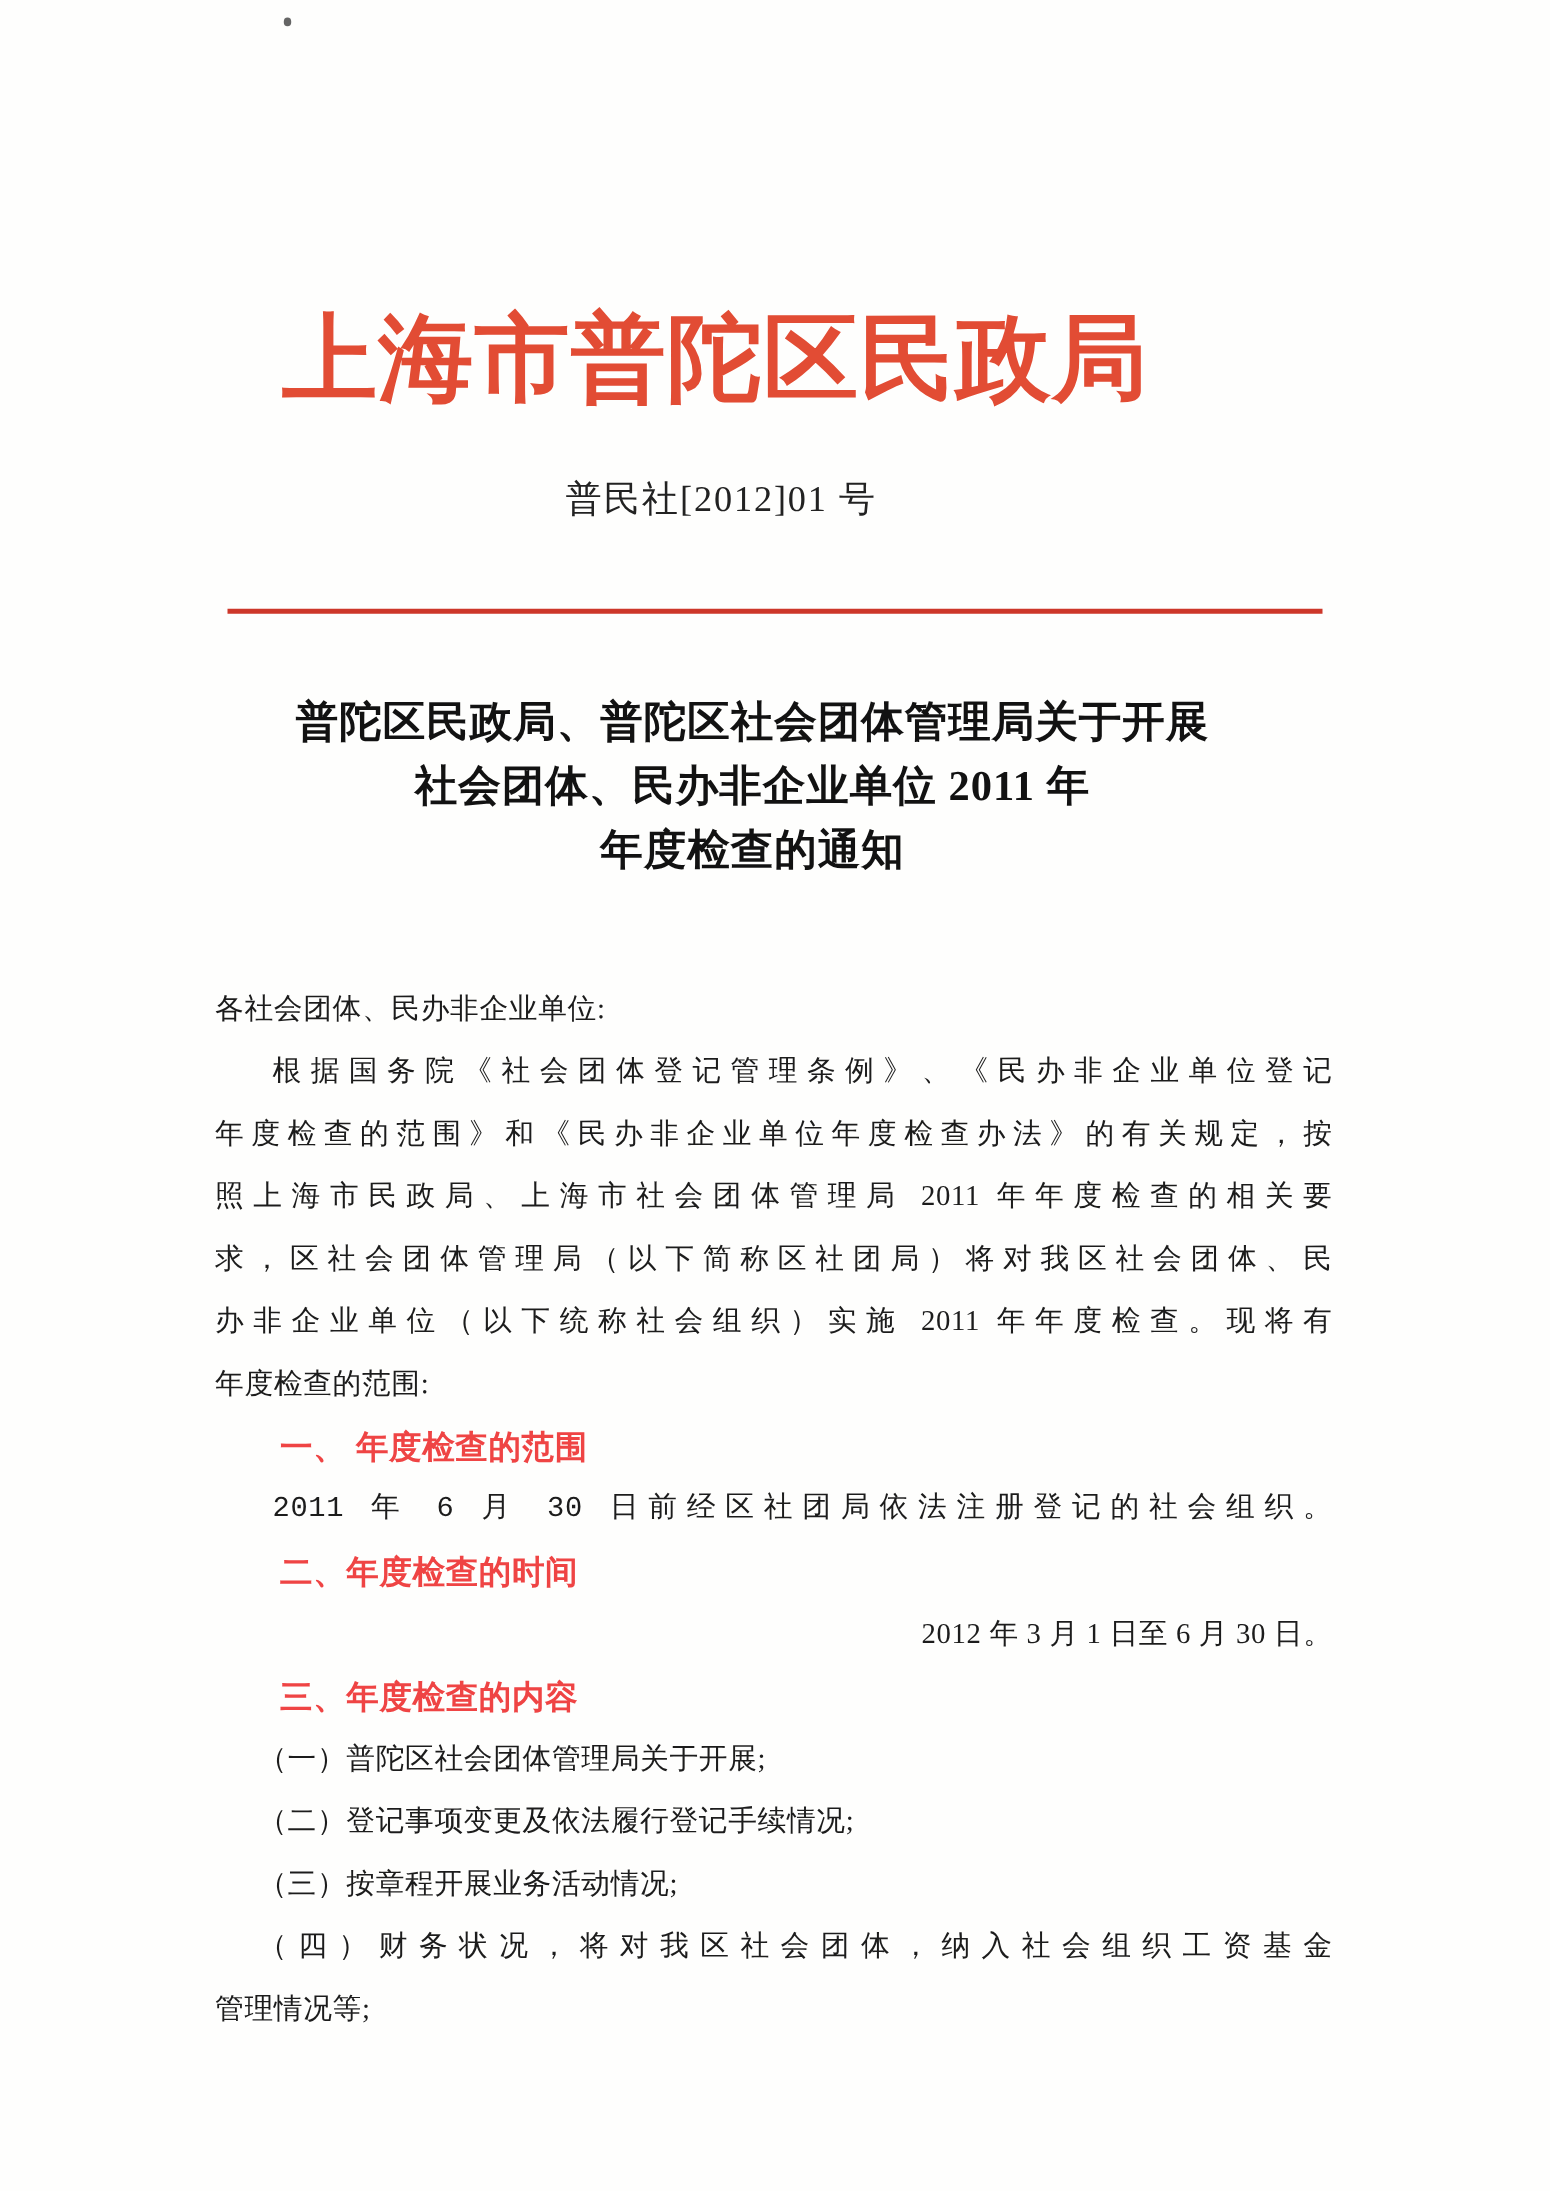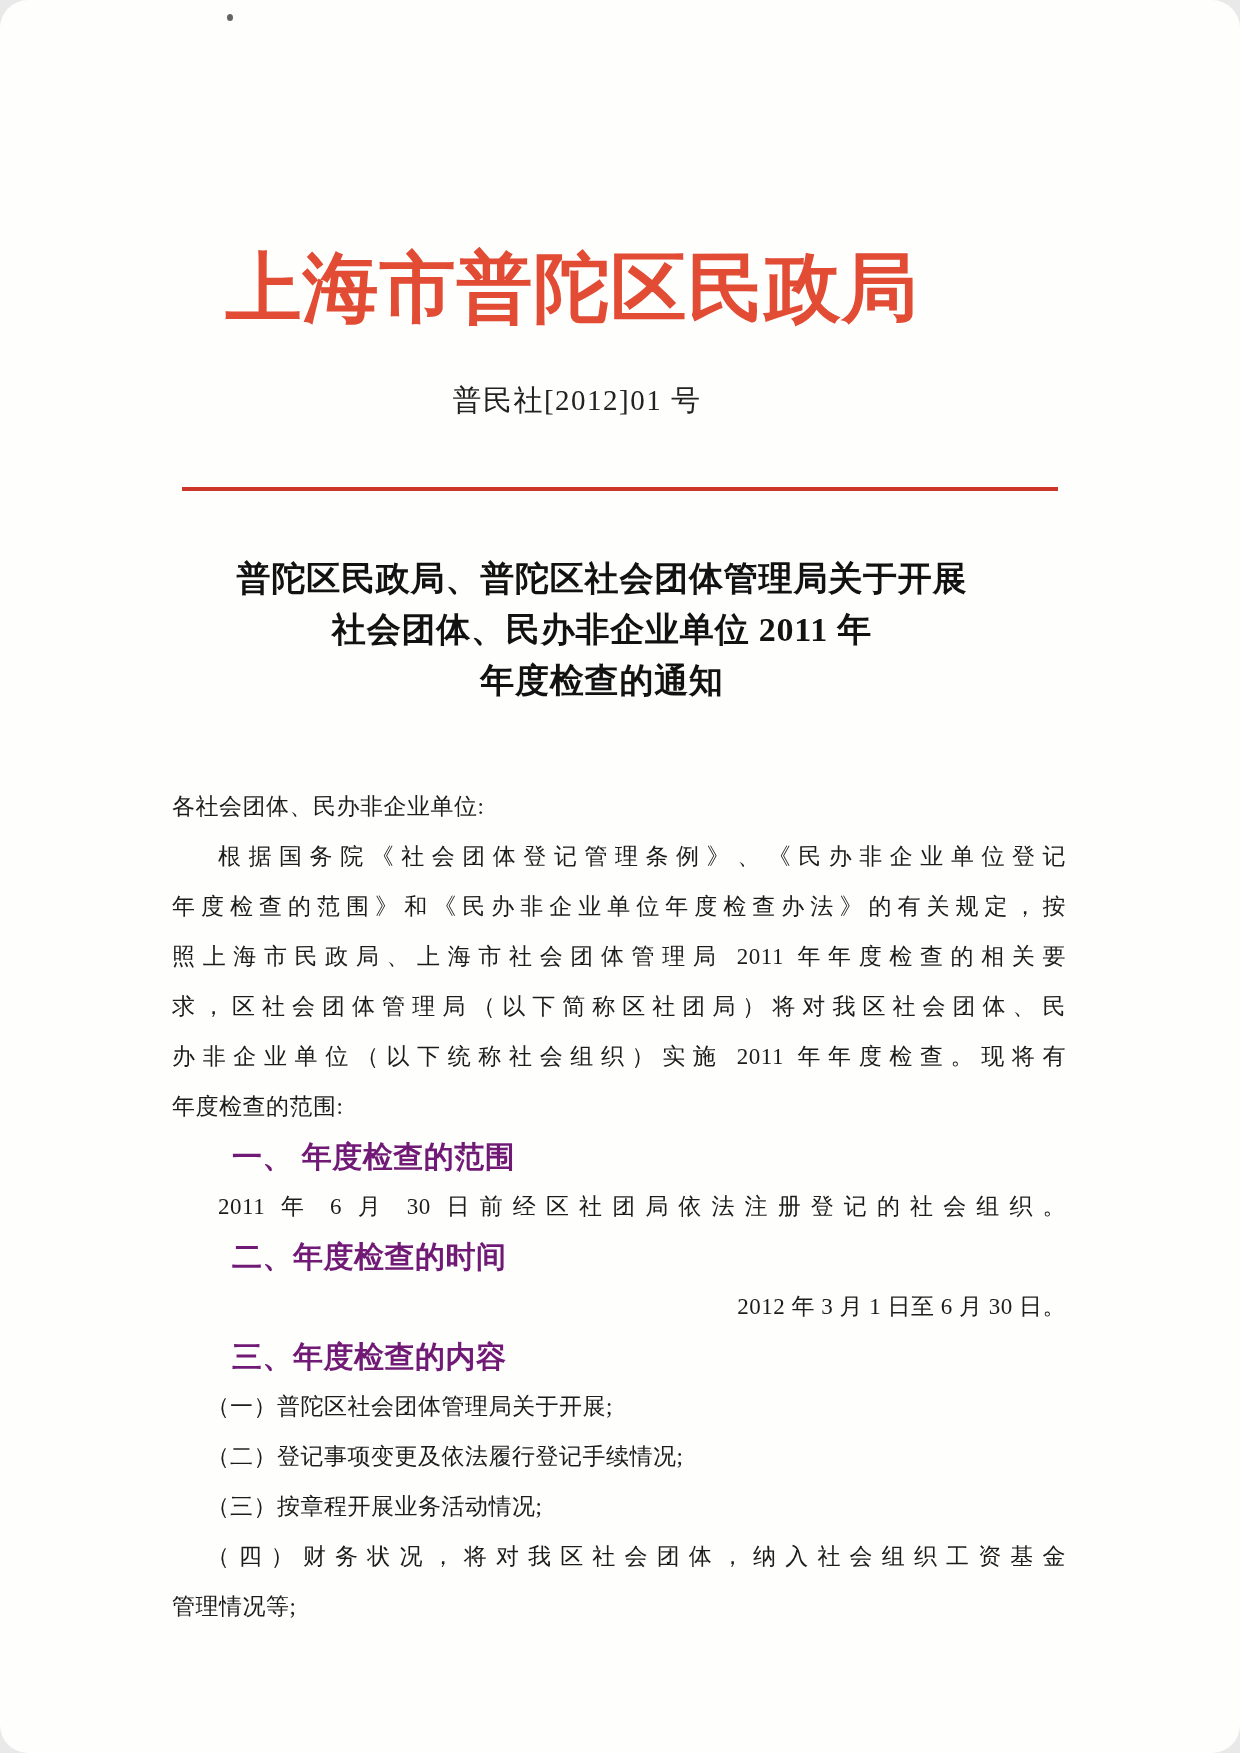--- a/index.html
+++ b/index.html
@@ -8,21 +8,20 @@
     background: #e9e9e9;
   }
   .page {
     position: relative;
     width: 1240px;
     height: 1753px;
     background: #fefefd;
     overflow: hidden;
     font-family: "Liberation Serif", "DejaVu Serif", serif;
     color: #1c1c1c;
-    border-radius: 28px;
   }
   .speck {
     position: absolute;
     left: 227px;
     top: 14px;
     width: 6px;
     height: 7px;
     border-radius: 50%;
     background: #4a4a4a;
     opacity: 0.85;
@@ -84,23 +83,23 @@
     letter-spacing: 0.5px;
     color: #1c1c1c;
     white-space: pre-wrap;
   }
   .line.fill {
     text-align: justify;
     text-align-last: justify;
   }
   .line.bold {
     font-weight: bold;
-    font-size: 30px;
+    font-size: 26px;
     font-family: "Liberation Sans", "DejaVu Sans", sans-serif;
-    color: #701a75;
+    color: #ef4444;
   }
 </style>
 </head>
 <body>
 
 <div class="page">
   <div class="speck"></div>
 
   <div class="agency-name" style="color: rgb(226, 76, 52);">上海市普陀区民政局</div>
 
@@ -116,21 +115,21 @@
 
   <div class="body-text" id="body-lines">
       <div class="line">各社会团体、民办非企业单位:</div>
       <div class="line fill" style="padding-left: 2em;">根据国务院《社会团体登记管理条例》、《民办非企业单位登记</div>
       <div class="line fill">年度检查的范围》和《民办非企业单位年度检查办法》的有关规定，按</div>
       <div class="line fill">照上海市民政局、上海市社会团体管理局 2011 年年度检查的相关要</div>
       <div class="line fill">求，区社会团体管理局（以下简称区社团局）将对我区社会团体、民</div>
       <div class="line fill">办非企业单位（以下统称社会组织）实施 2011 年年度检查。现将有</div>
       <div class="line">年度检查的范围:</div>
       <div class="line bold" style="padding-left: 2em;">一、 年度检查的范围</div>
-      <div class="line fill" style="padding-left: 2em;">2011 年 6 月 30 日前经区社团局依法注册登记的社会组织。</div>
+      <div class="line fill" style="padding-left: 2em; font-family: Liberation Mono, monospace;">2011 年 6 月 30 日前经区社团局依法注册登记的社会组织。</div>
       <div class="line bold" style="padding-left: 2em;">二、年度检查的时间</div>
       <div class="line" style="padding-left: 2em; text-align: right;">2012 年 3 月 1 日至 6 月 30 日。</div>
       <div class="line bold" style="padding-left: 2em;">三、年度检查的内容</div>
       <div class="line" style="padding-left: 1.5em;">（一）普陀区社会团体管理局关于开展;</div>
       <div class="line" style="padding-left: 1.5em;">（二）登记事项变更及依法履行登记手续情况;</div>
       <div class="line" style="padding-left: 1.5em;">（三）按章程开展业务活动情况;</div>
       <div class="line fill" style="padding-left: 1.5em;">（四）财务状况，将对我区社会团体，纳入社会组织工资基金</div>
       <div class="line">管理情况等;</div>
     </div>
 </div>

